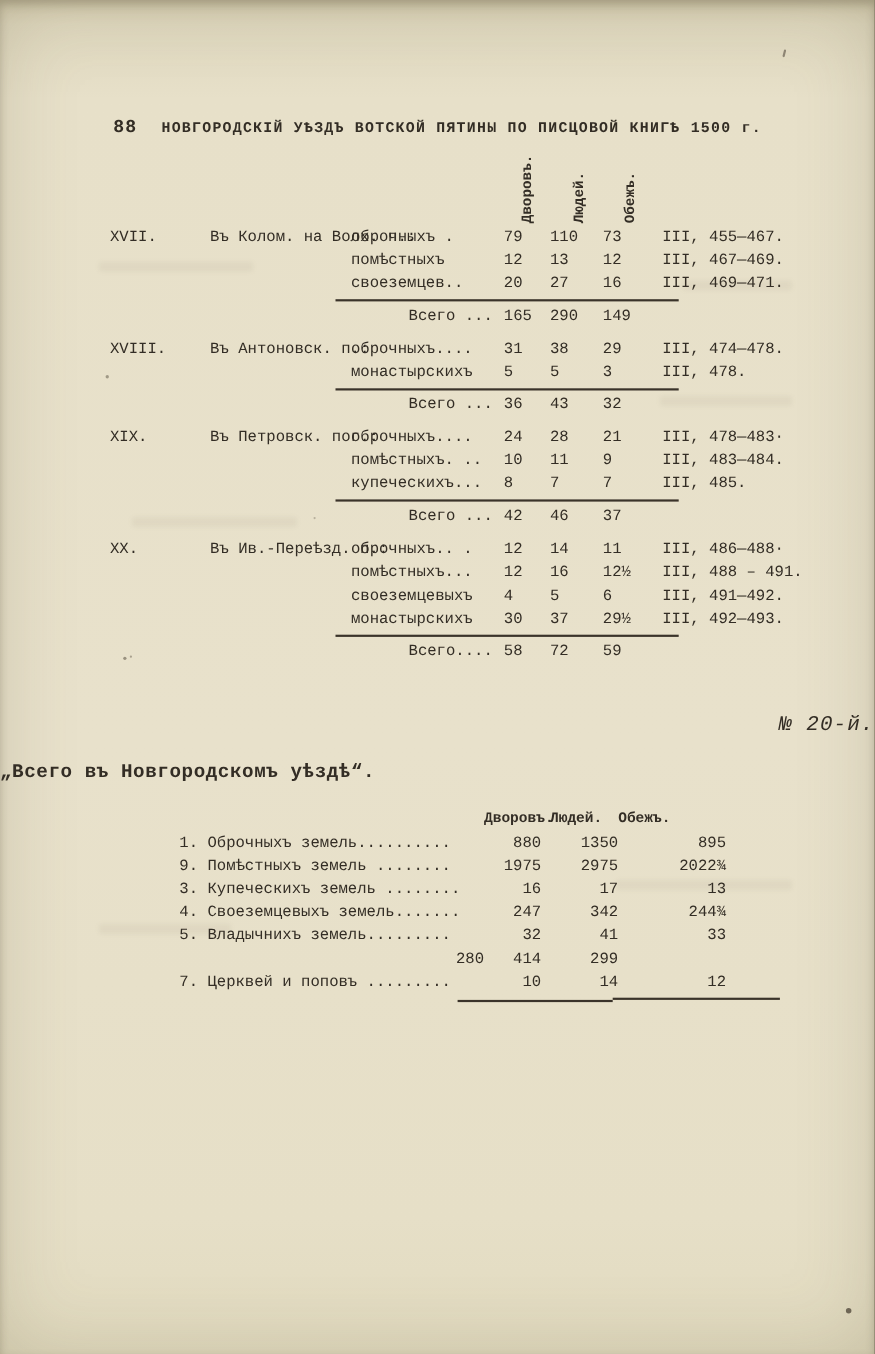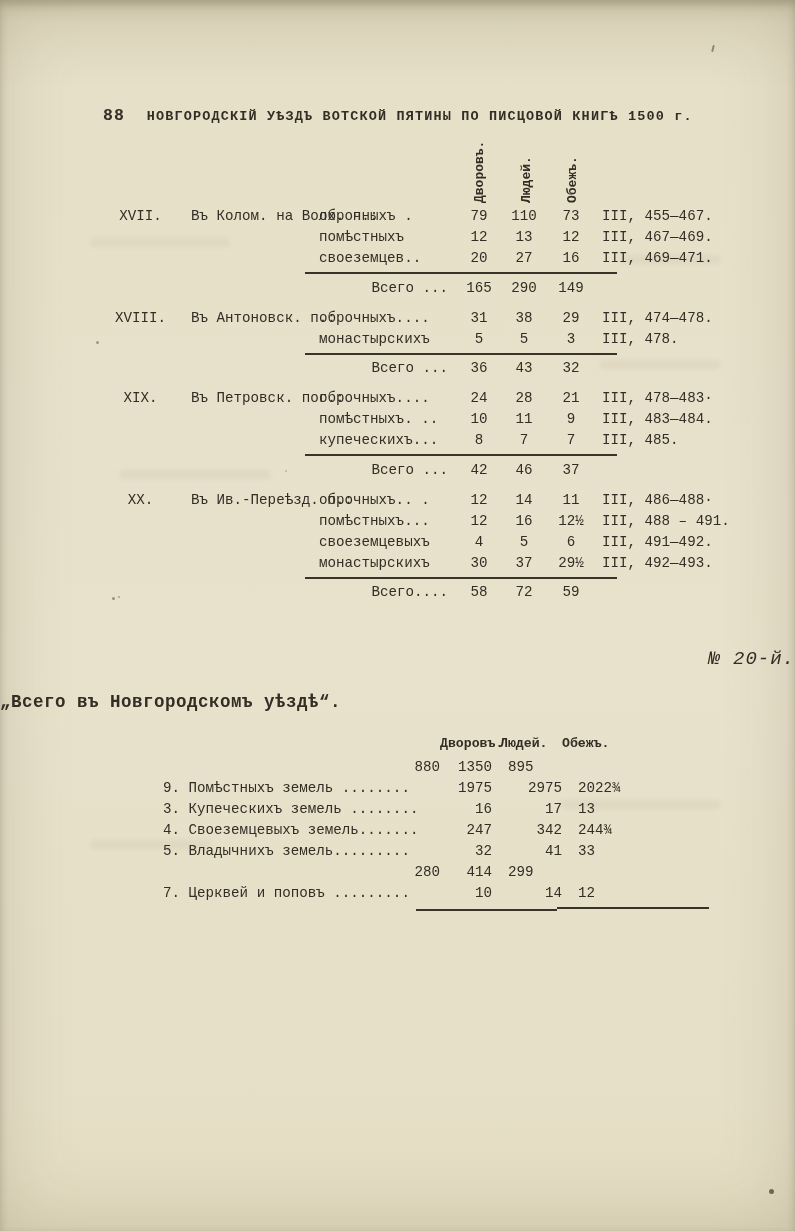--- a/index.html
+++ b/index.html
@@ -22,45 +22,45 @@
 
   
   .vhead { position:absolute; top:140px; height:63px; width:18px;
            writing-mode:vertical-rl; transform:rotate(180deg);
            font-size:13px; font-weight:bold; white-space:nowrap; line-height:18px; }
   .vh1 { left:471px; } .vh2 { left:518px; } .vh3 { left:564px; }
 
   
   .t1 { position:absolute; left:100px; top:206px; width:630px; font-size:14.2px; }
   .t1-row { display:grid; grid-template-columns:85px 130px 143px 42px 48px 46px 136px; line-height:21px; }
-  .c-roman { text-align:center; padding-right:4px; }
+  .c-roman { text-align:left; padding-right:4px; }
   .c-place { padding-left:6px; white-space:nowrap; }
   .c-cat   { padding-left:4px; white-space:nowrap; }
-  .c-num   { text-align:center; white-space:nowrap; }
+  .c-num   { text-align:left; white-space:nowrap; }
   .c-ref   { padding-left:8px; white-space:nowrap; }
   .t1-rule { margin:3px 0 3.5px 205px; width:312px; border-top:2.5px solid #3a332a; }
   .t1-total .c-cat { text-align:right; padding-right:10px; }
   .t1-section { margin-bottom:9px; }
 
   
   .doc-number { position:absolute; top:648px; left:0; width:795px; text-align:right;
                 font-style:italic; font-size:19px; letter-spacing:1px; }
   .doc-heading { position:absolute; top:692px; left:0; width:795px; 
                  font-weight:bold; font-size:17.5px; letter-spacing:0.5px; }
 
   
   .t2 { position:absolute; left:163px; top:733px; width:510px; font-size:14.2px; }
   .t2-row { display:grid; grid-template-columns:277px 52px 70px 98px; line-height:21px; }
   .t2-head { font-weight:bold; font-size:13.2px; margin-bottom:3px; }
   .t2-head .h1 { text-align:right; }
   .t2-head .h2 { padding-left:8px; }
   .t2-head .h3 { padding-left:0; }
   .t2-label { white-space:nowrap; }
   .t2-n  { text-align:right; white-space:nowrap; }
-  .t2-n3 { text-align:left; white-space:nowrap;padding-left:16px; }
+  .t2-n3 { text-align:right; white-space:nowrap;padding-left:16px; }
   .t2-rules { position:relative; height:8px; margin-top:2px; }
   .t2-ruleA { position:absolute; left:253px; top:3px; width:141px; border-top:2.5px solid #3a332a; }
   .t2-ruleB { position:absolute; left:394px; top:1px; width:152px; border-top:2.5px solid #3a332a; }
 
   
   .speck { position:absolute; background:#4a4234; border-radius:50%; }
   .sp1 { left:712px; top:45px;  width:2px; height:7px; border-radius:2px; transform:rotate(14deg); opacity:.55; }
   .sp2 { left:96px;  top:341px; width:3px; height:3px; opacity:.45; }
   .sp3 { left:112px; top:597px; width:3px; height:3px; opacity:.5; }
   .sp3b{ left:118px; top:596px; width:2px; height:2px; opacity:.4; }
@@ -256,20 +256,21 @@
 
   <div class="t2">
     <div class="t2-row t2-head">
       <span></span>
       <span class="h1">Дворовъ.</span>
       <span class="h2">Людей.</span>
       <span class="h3">Обежъ.</span>
     </div>
 
     <div class="t2-row">
+      <span class="t2-label">1. Оброчныхъ земель..........</span>
       <span class="t2-n">880</span>
       <span class="t2-n">1350</span>
       <span class="t2-n3">895</span>
     </div>
     <div class="t2-row">
       <span class="t2-label">9. Помѣстныхъ земель ........</span>
       <span class="t2-n">1975</span>
       <span class="t2-n">2975</span>
       <span class="t2-n3">2022¾</span>
     </div>

